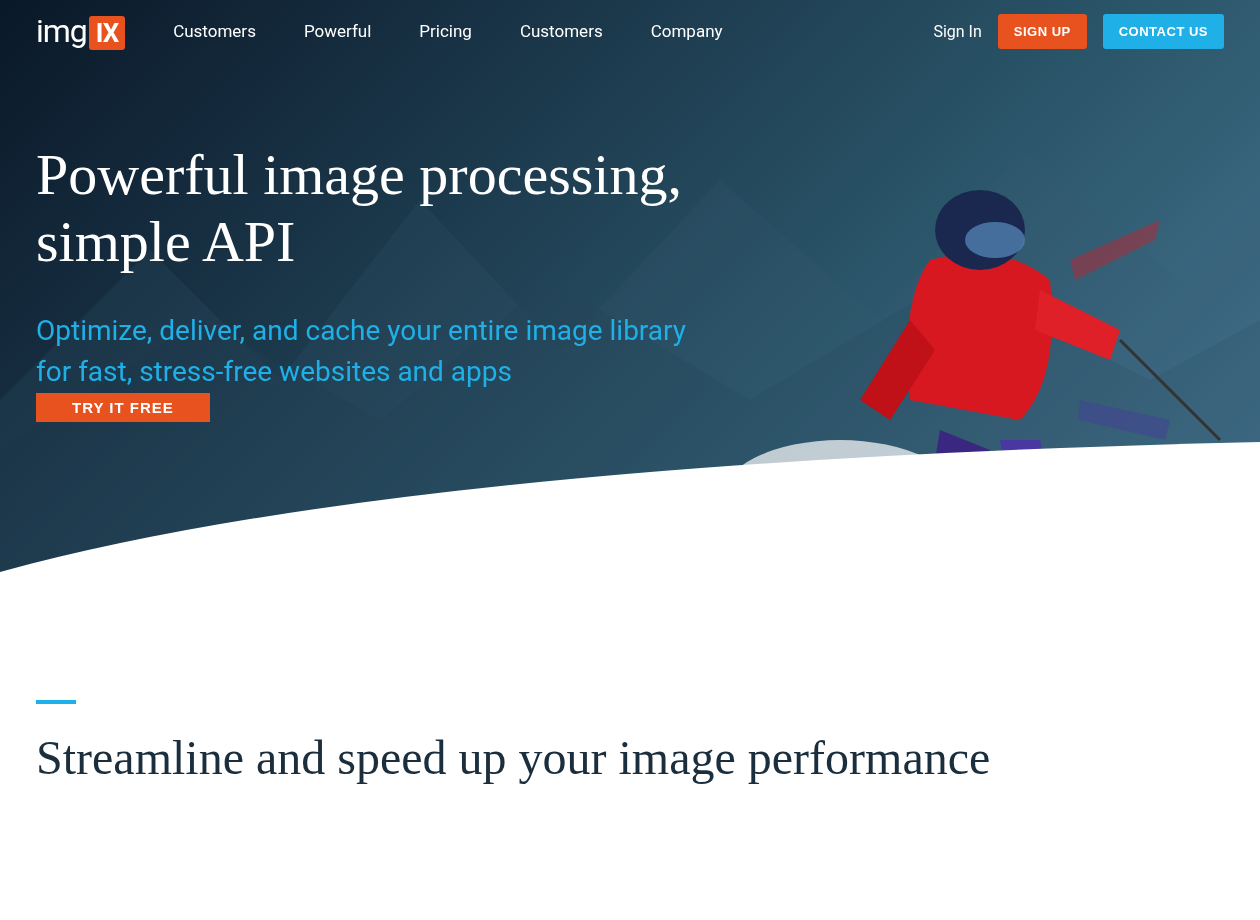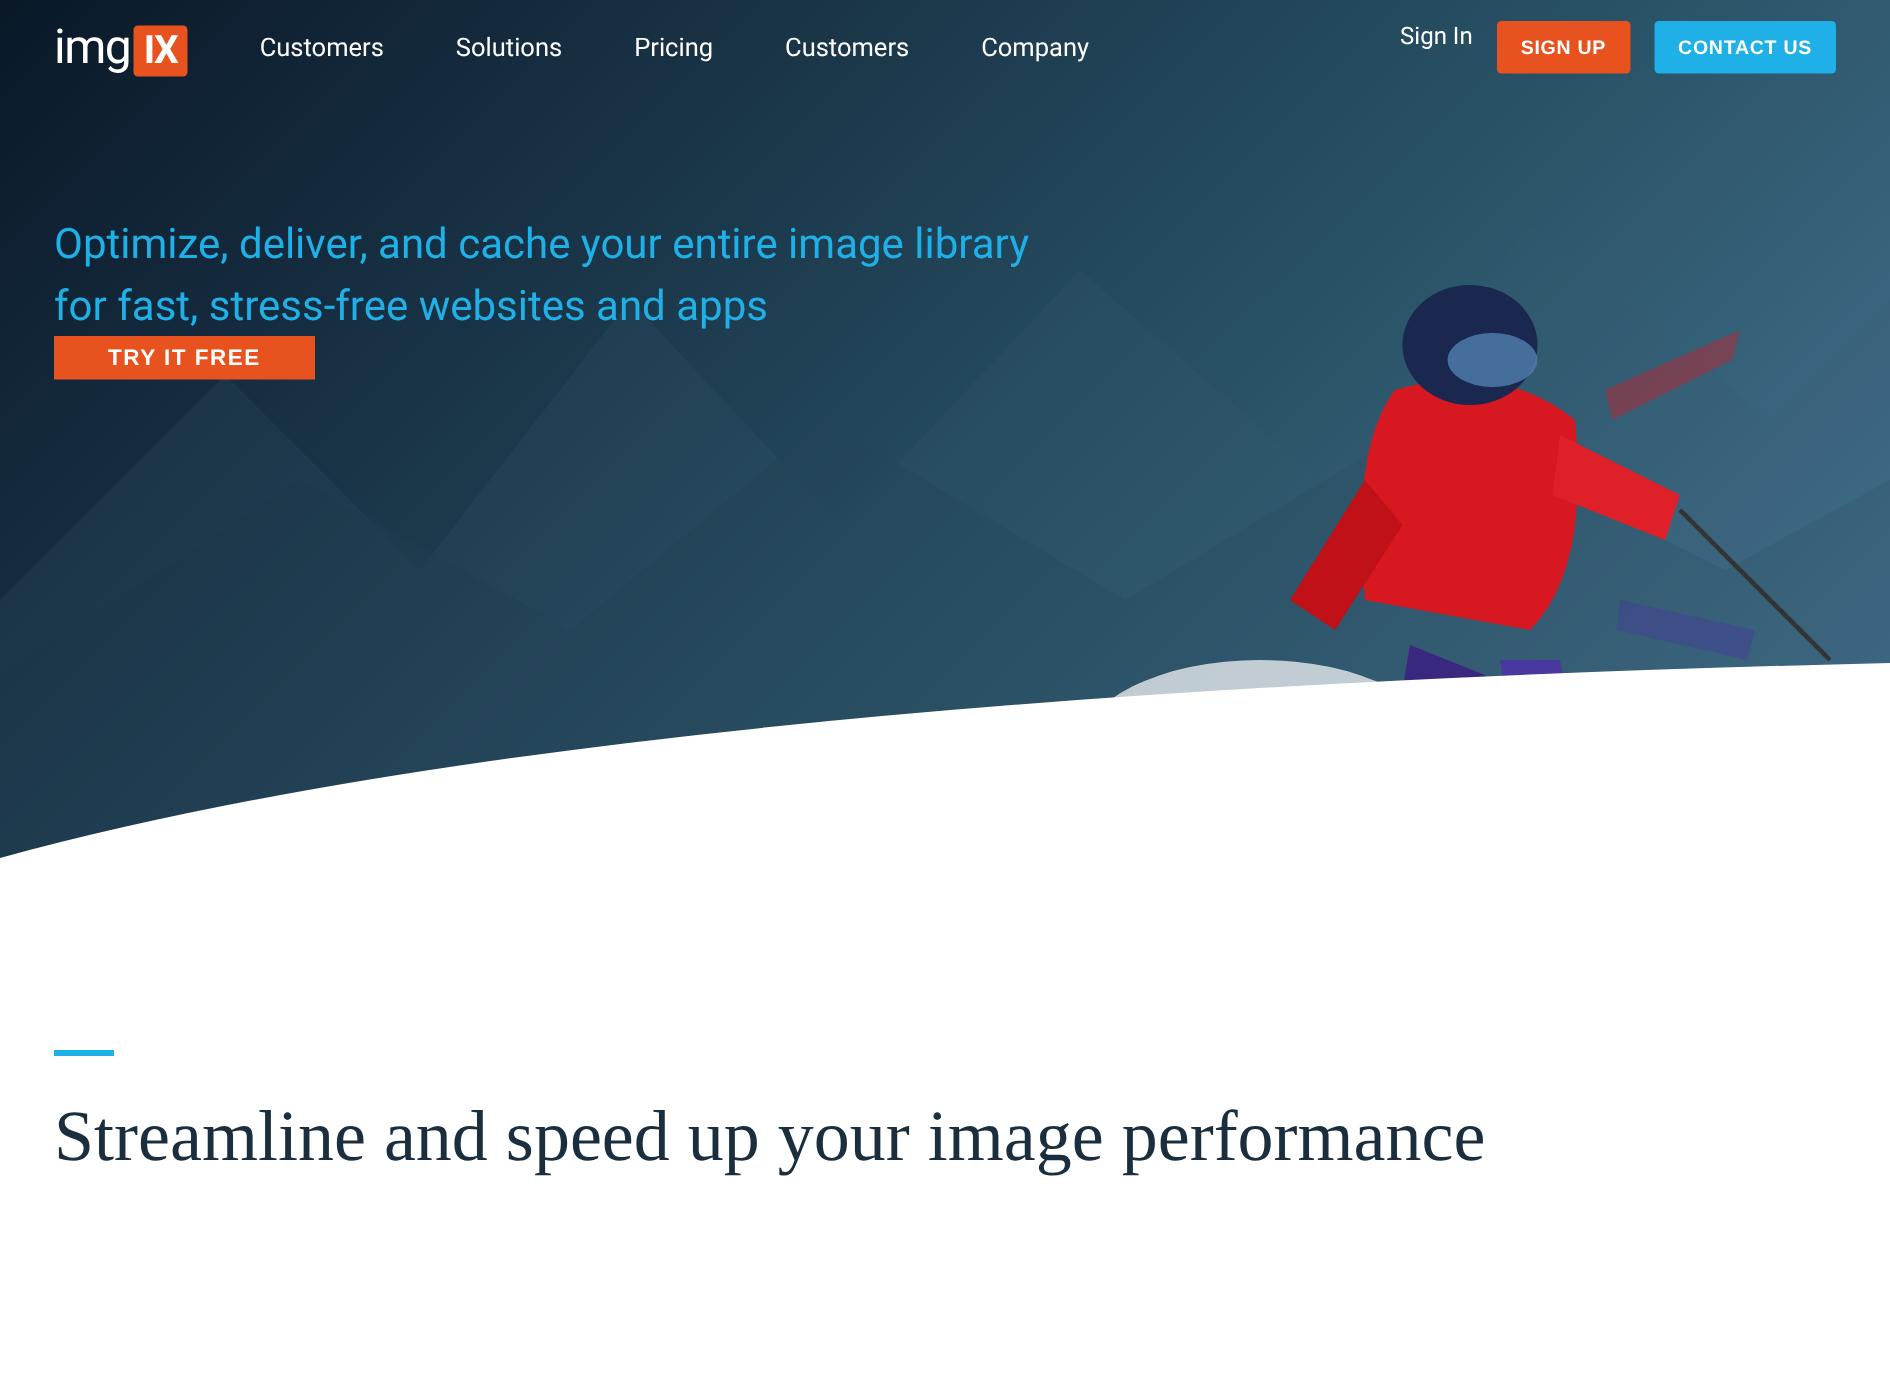--- a/index.html
+++ b/index.html
@@ -61,20 +61,21 @@
 .nav a {
   color: white;
   text-decoration: none;
   font-size: 17px;
   font-weight: 400;
 }
 
 .header-right {
   margin-left: auto;
   display: flex;
+  align-items: center;
   gap: 16px;
 }
 .signin {
   color: white;
   text-decoration: none;
   font-size: 16px;
 }
 .btn {
   padding: 10px 16px;
   border: none;
@@ -183,33 +184,34 @@
     <path d="M420,280 L510,300 L505,320 L418,300 Z" fill="#4838a0" opacity="0.4"></path>
   </svg>
 
   <div class="header">
     <div class="logo">
       <span>img</span>
         <span class="logo-box">IX</span>
     </div>
     <nav class="nav">
       <a href="#">Customers</a>
-      <a href="#">Solutions</a>
+      <a href="#">Powerful</a>
       <a href="#">Pricing</a>
       <a href="#">Customers</a>
       <a href="#">Company</a>
     </nav>
     <div class="header-right">
       <a href="#" class="signin">Sign In</a>
       <button class="btn btn-orange">SIGN UP</button>
       <button class="btn btn-blue">CONTACT US</button>
     </div>
   </div>
 
   <div class="hero-content">
+    <h1 class="hero-title">Powerful image processing, simple API</h1>
     <p class="hero-subtitle">Optimize, deliver, and cache your entire image library for fast, stress-free websites and apps</p>
     <button class="btn-cta">TRY IT FREE</button>
   </div>
 
   <svg class="curve" viewBox="0 0 1260 180" preserveAspectRatio="none">
     <path d="M0,180 L0,130 Q400,20 1260,0 L1260,180 Z" fill="white"></path>
   </svg>
 </div>
 
 <div class="section2">

